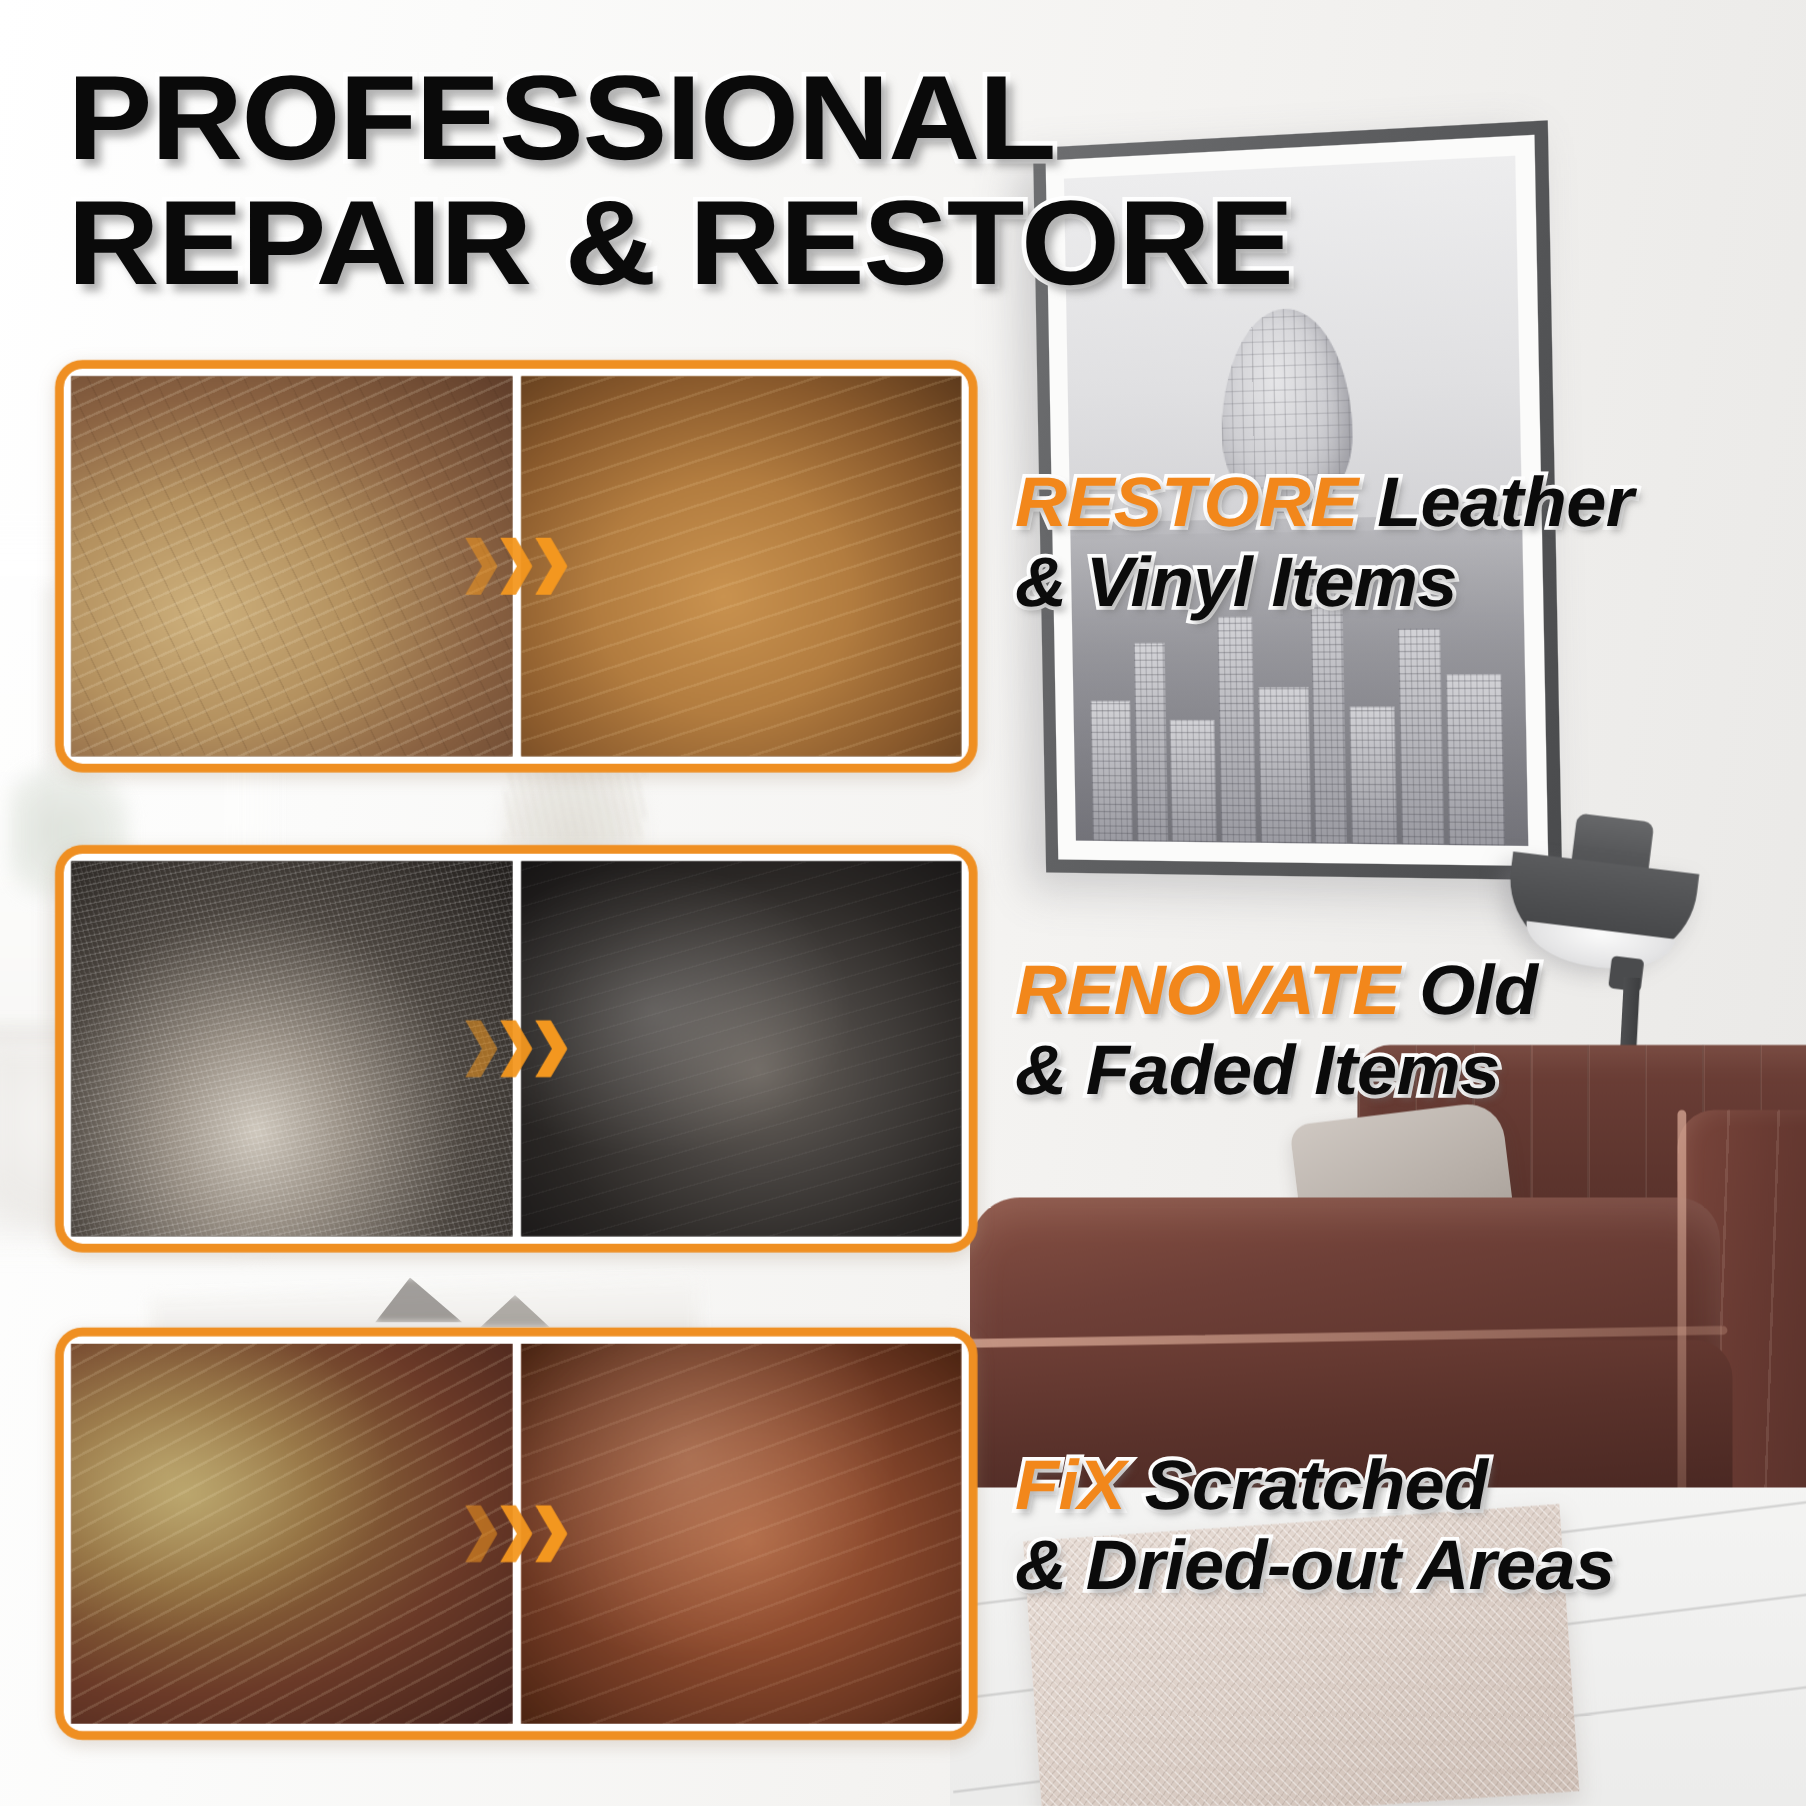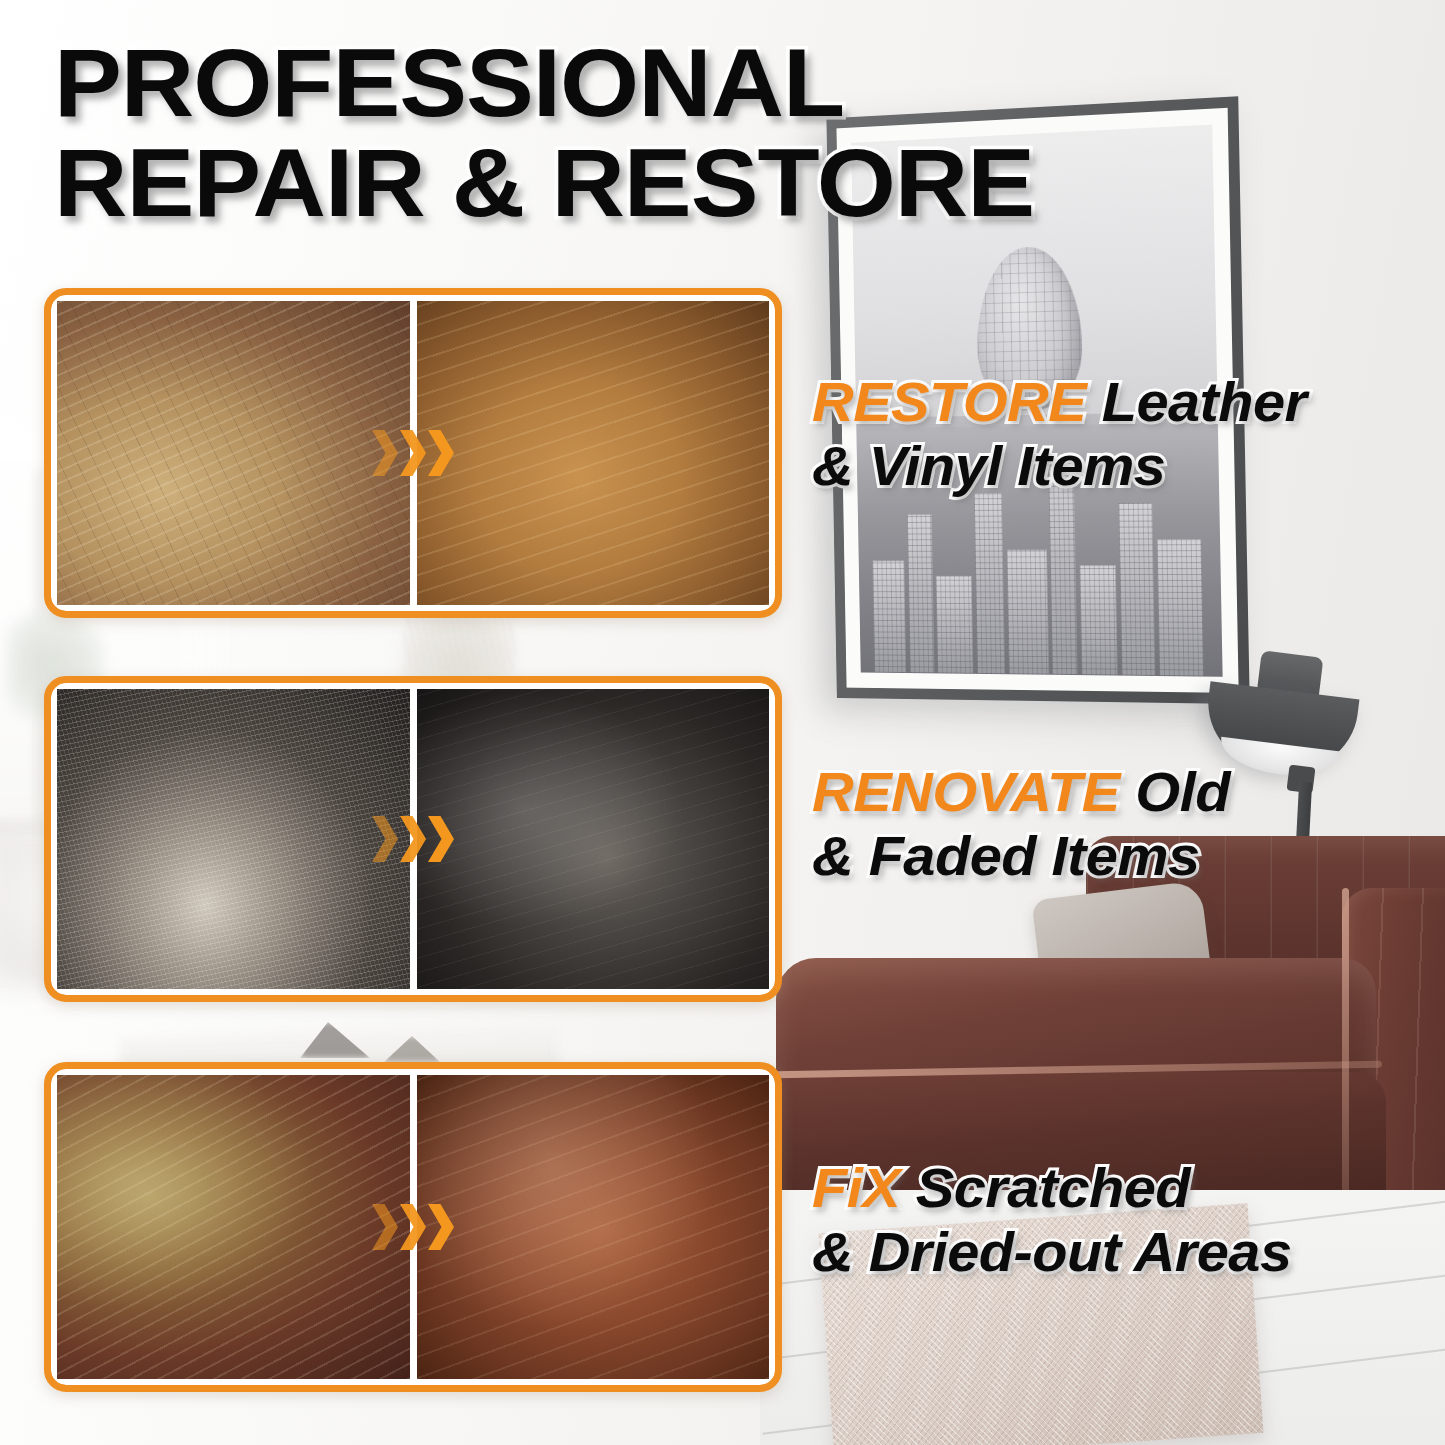--- a/index.html
+++ b/index.html
@@ -143,21 +143,21 @@
   .plank{position:absolute;height:2px;background:rgba(186,186,186,.55);}
   .rug{position:absolute;left:826px;top:1218px;width:430px;height:230px;
        background:linear-gradient(160deg,#e8ddd6 0%,#ddd0c8 50%,#cfc0b7 100%);
        transform:rotate(-4deg);box-shadow:0 8px 18px rgba(150,140,132,.25);}
   .rug::after{content:"";position:absolute;inset:0;
        background:
          repeating-linear-gradient(48deg,rgba(255,255,255,.42) 0 1px,rgba(0,0,0,0) 1px 5px),
          repeating-linear-gradient(-48deg,rgba(160,146,136,.30) 0 1px,rgba(0,0,0,0) 1px 5px);}
 
   
-  .headline{position:absolute;left:54px;top:36px;width:1110px;z-index:40;}
+  .headline{position:absolute;left:54px;top:48px;width:1110px;z-index:40;}
   .hl-line{font-weight:700;font-size:96px;line-height:.98;letter-spacing:-1px;
            color:#0a0a0a;margin:0 0 6px 0;
            font-family:"Liberation Sans","DejaVu Sans",sans-serif;
            transform:scaleX(1.06);transform-origin:left center;
            -webkit-text-stroke:7px #ffffff;paint-order:stroke fill;
            text-shadow:5px 6px 7px rgba(110,110,110,.55);}
 
   
   .panel{position:absolute;z-index:30;border:7px solid #ef8f22;border-radius:22px;
          background:#fff;padding:6px;box-sizing:border-box;

